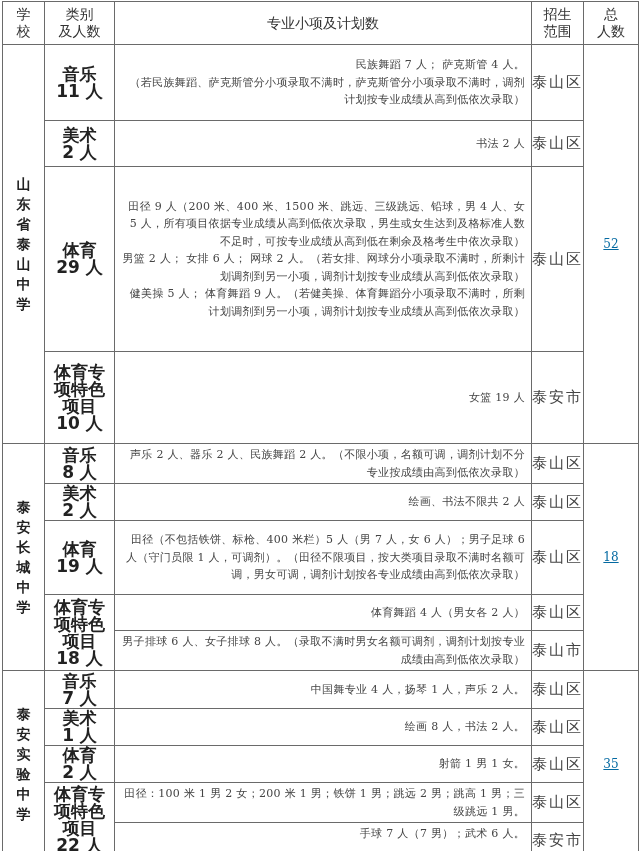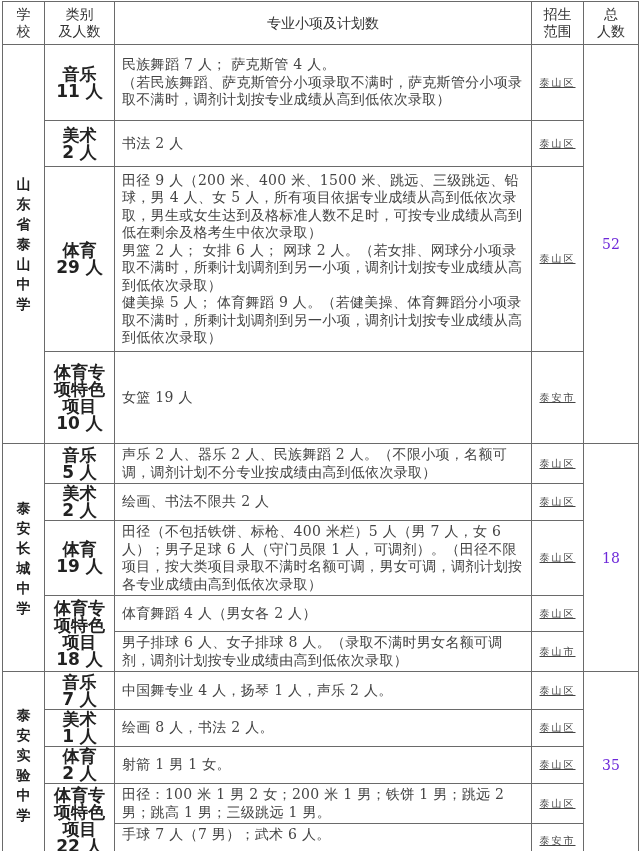--- a/index.html
+++ b/index.html
@@ -4,24 +4,24 @@
 <style>
   html, body { margin: 0; padding: 0; background: #ffffff; }
   body { width: 640px; height: 851px; overflow: hidden; position: relative; font-family: "DejaVu Serif", "Liberation Serif", serif; color: #3a3a3a; }
   table.plan { position: absolute; left: 2px; top: 1px; width: 636px; border-collapse: collapse; table-layout: fixed; }
   table.plan td, table.plan th { border: 1.2px solid #6a6a6a; padding: 0; vertical-align: middle; }
   th { font-weight: normal; font-family: "DejaVu Sans", "Liberation Sans", sans-serif; font-size: 14px; color: #333; text-align: center; line-height: 17px; }
   .school { text-align: center; font-family: "DejaVu Sans", sans-serif; font-weight: bold; font-size: 14px; line-height: 20px; color: #222; }
   .school span { display: block; }
   .cat { text-align: center; font-family: "DejaVu Sans", sans-serif; font-weight: bold; font-size: 17px; line-height: 17px; color: #222; }
   .cat span { display: block; }
-  .detail { font-size: 14px; line-height: 17.5px; padding: 2px 6px 2px 7px !important; text-align: left; color: #444; letter-spacing: 0.3px; }
+  .detail { font-size: 11px; line-height: 17.5px; padding: 2px 6px 2px 7px !important; text-align: right; color: #444; letter-spacing: 0.3px; }
   .detail span { display: block; }
-  .range { text-align: center; font-size: 10px; color: #444; letter-spacing: 2px; text-decoration: underline; }
-  .total { text-align: center; font-size: 14px; color: #6d28d9; vertical-align: middle; }
+  .range { text-align: center; font-size: 15px; color: #444; letter-spacing: 2px; }
+  .total { text-align: center; font-size: 12px; color: #0369a1; vertical-align: middle; text-decoration: underline; }
 </style>
 </head>
 <body>
 
 <table class="plan">
   <colgroup>
     <col style="width:42px">
       <col style="width:70px">
       <col style="width:417px">
       <col style="width:52px">
@@ -110,21 +110,21 @@
       <td class="school" rowspan="5">
         <span>泰</span>
           <span>安</span>
           <span>长</span>
           <span>城</span>
           <span>中</span>
           <span>学</span>
       </td>
       <td class="cat">
           <span>音乐</span>
-          <span>5 人</span>
+          <span>8 人</span>
         </td>
       <td class="detail">
           <span>声乐 2 人、器乐 2 人、民族舞蹈 2 人。（不限小项，名额可调，调剂计划不分专业按成绩由高到低依次录取）</span>
         </td>
       <td class="range">泰山区</td>
       <td class="total" rowspan="5">18</td>
     </tr>
     <tr style="height:37px">
       <td class="cat">
           <span>美术</span>

